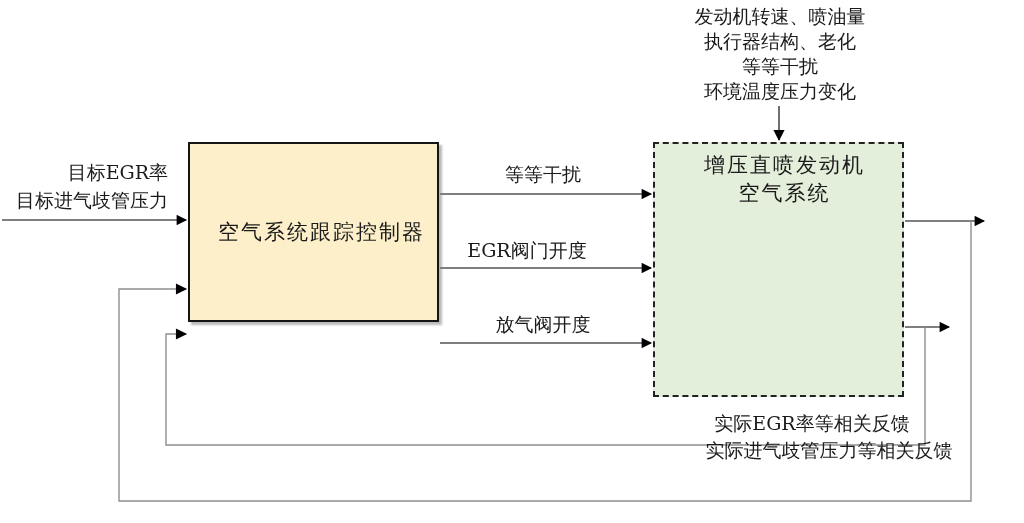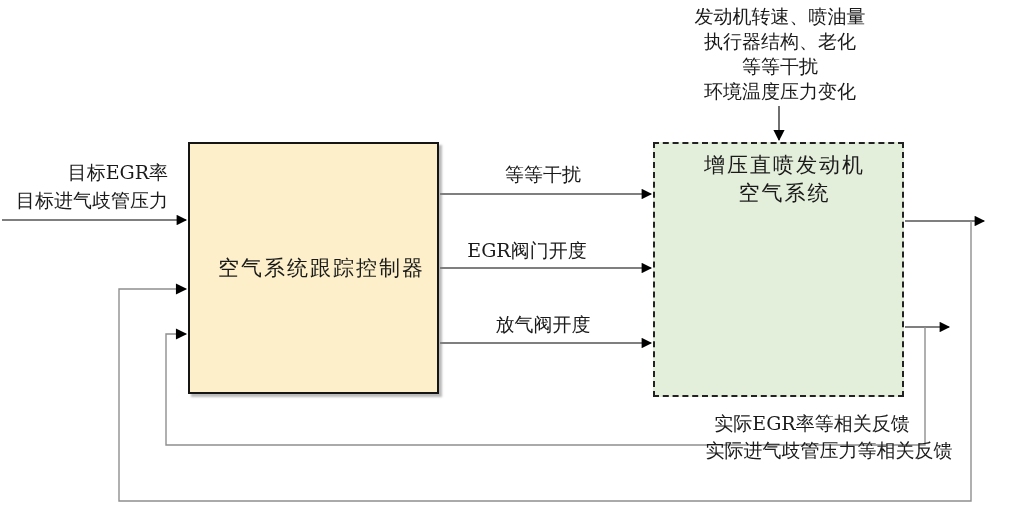--- a/index.html
+++ b/index.html
@@ -20,21 +20,21 @@
     position: absolute;
     left: 0; top: 0;
     width: 1024px; height: 523px;
   }
   .box {
     position: absolute;
     box-sizing: border-box;
   }
   .controller-box {
     left: 188px; top: 142px;
-    width: 251px; height: 252px;
+    width: 251px; height: 180px;
     background: #FCEFC9;
     border: 2px solid #151515;
     box-shadow: 3px 3px 2px rgba(130,130,130,0.55);
     display: flex;
     align-items: center;
     justify-content: center;
     padding-left: 16px;
   }
   .controller-box .title {
     font-size: 21px;

